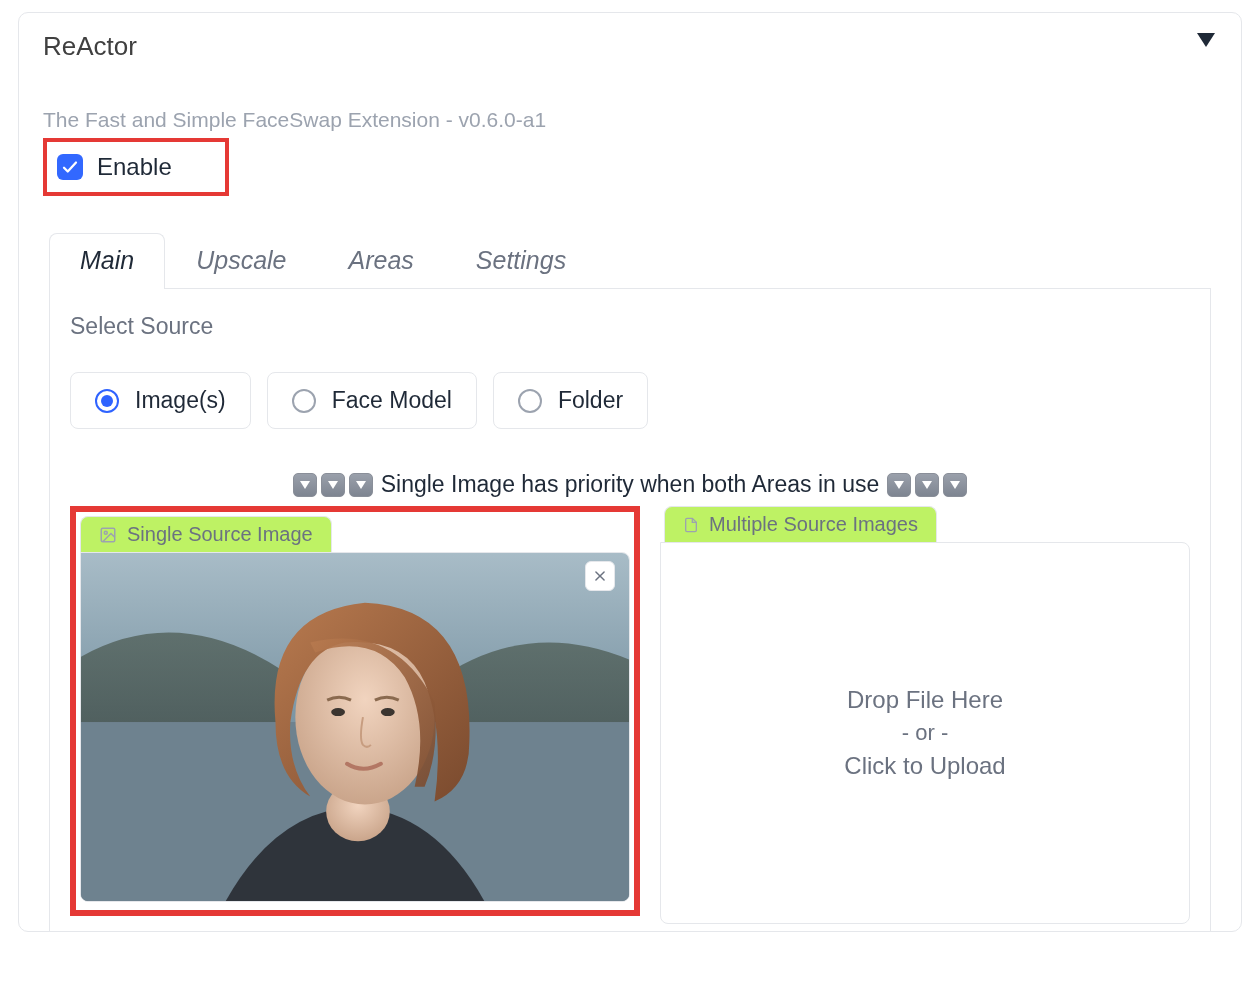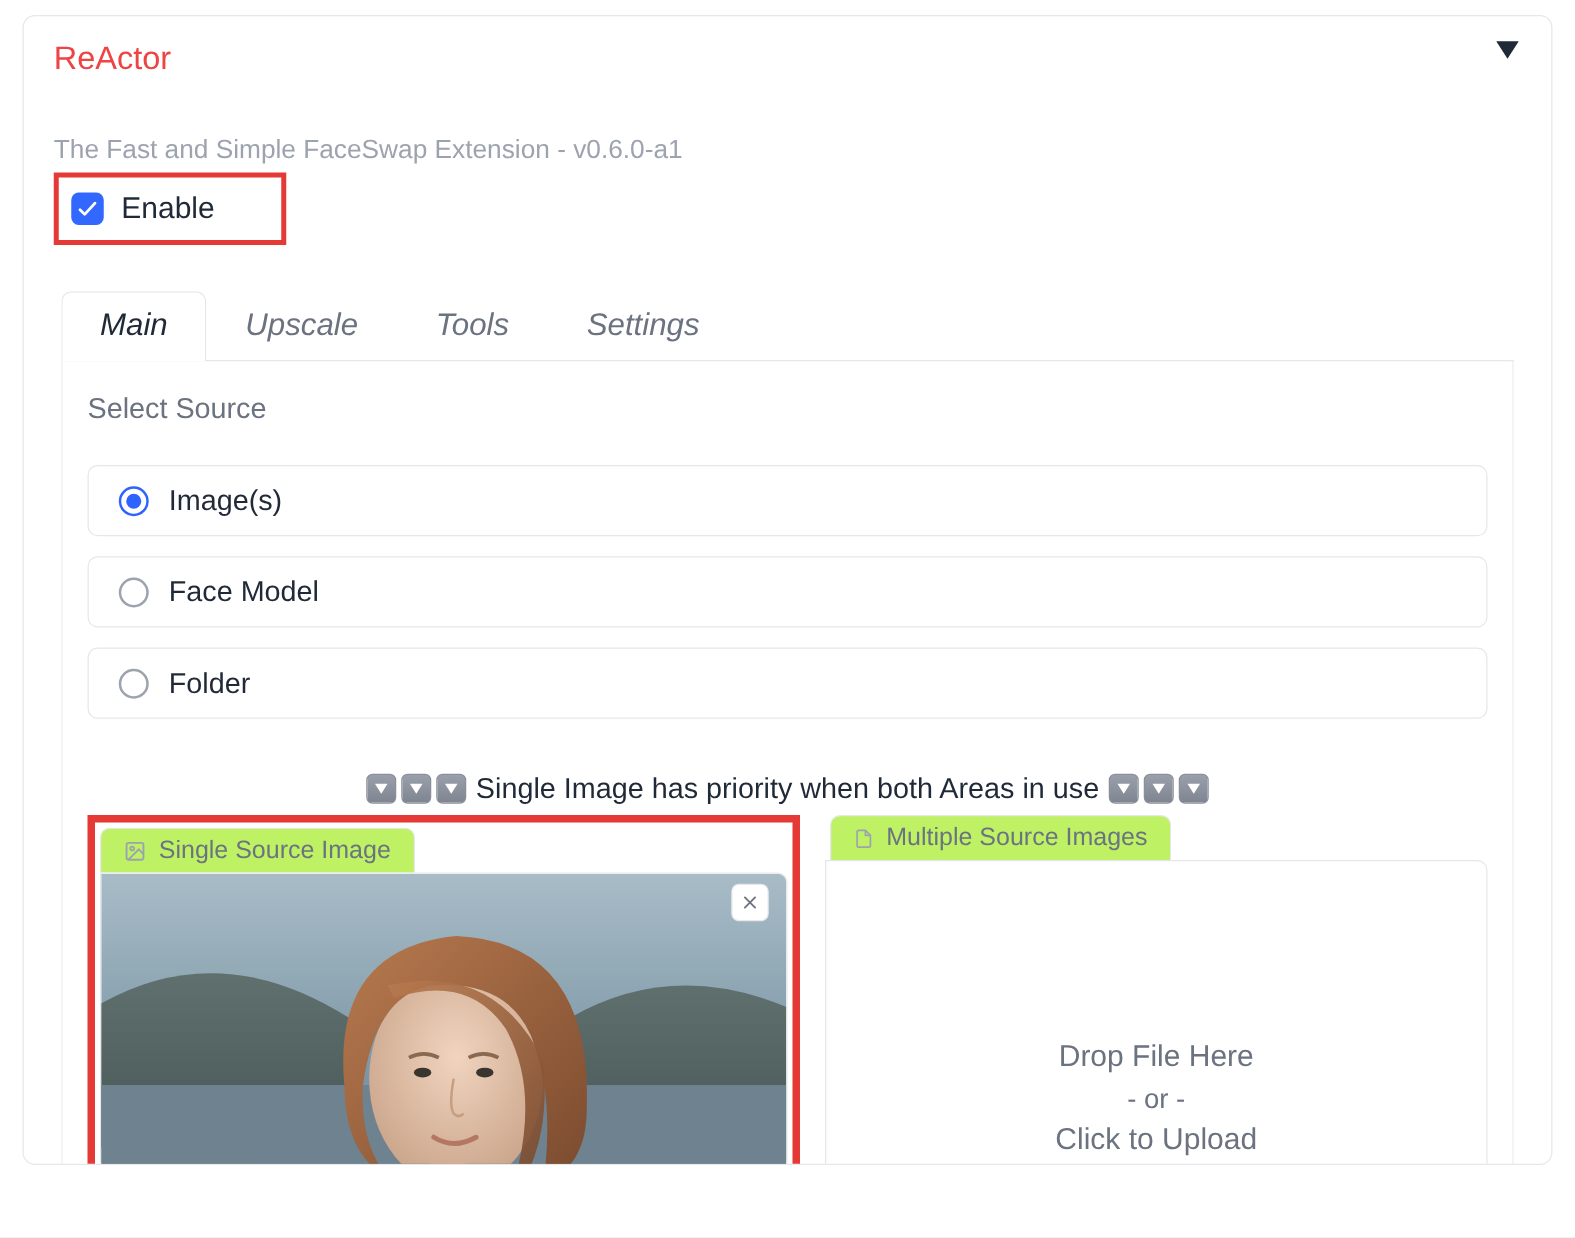--- a/index.html
+++ b/index.html
@@ -21,21 +21,21 @@
 
     
     .panel-header {
       display: flex;
       justify-content: space-between;
       align-items: flex-start;
     }
     .panel-title {
       font-size: 26px;
       font-weight: 500;
-      color: #ef4444;
+      color: #404040;
     }
     .caret-icon { color:#1f2937; }
     .caret-icon svg { display:block; }
 
     .subtitle {
       margin-top: 46px;
       font-size: 21px;
       color: #9ca3af;
     }
 
@@ -88,21 +88,21 @@
     .tab-content {
       border: 1px solid #e5e7eb;
       border-top: none;
       border-bottom-left-radius: 8px;
       border-bottom-right-radius: 8px;
       padding: 24px 20px;
     }
 
     .section-label { font-size: 23px; color:#6b7280; margin-bottom:32px; }
 
-    .radio-row { display:flex; gap:16px;flex-direction:column; }
+    .radio-row { display:flex; gap:16px; }
     .radio-opt {
       border:1px solid #e5e7eb;
       border-radius:8px;
       padding: 14px 24px;
       display:flex; align-items:center; gap:16px;
       cursor:pointer;
     }
     .radio {
       width:24px; height:24px; border-radius:50%;
       border:2px solid #9ca3af;
@@ -214,21 +214,21 @@
           <polyline points="4 13 9 18 20 6"></polyline>
         </svg>
     </div>
     <span class="enable-label">Enable</span>
   </div>
 
   <div class="tabs-wrap">
     <div class="tab-bar">
       <div class="tab active">Main</div>
       <div class="tab">Upscale</div>
-      <div class="tab">Tools</div>
+      <div class="tab">Areas</div>
       <div class="tab">Settings</div>
     </div>
 
     <div class="tab-content">
       <div class="section-label">Select Source</div>
       <div class="radio-row">
         <div class="radio-opt">
           <div class="radio sel"></div>
           <span class="radio-label">Image(s)</span>
         </div>

